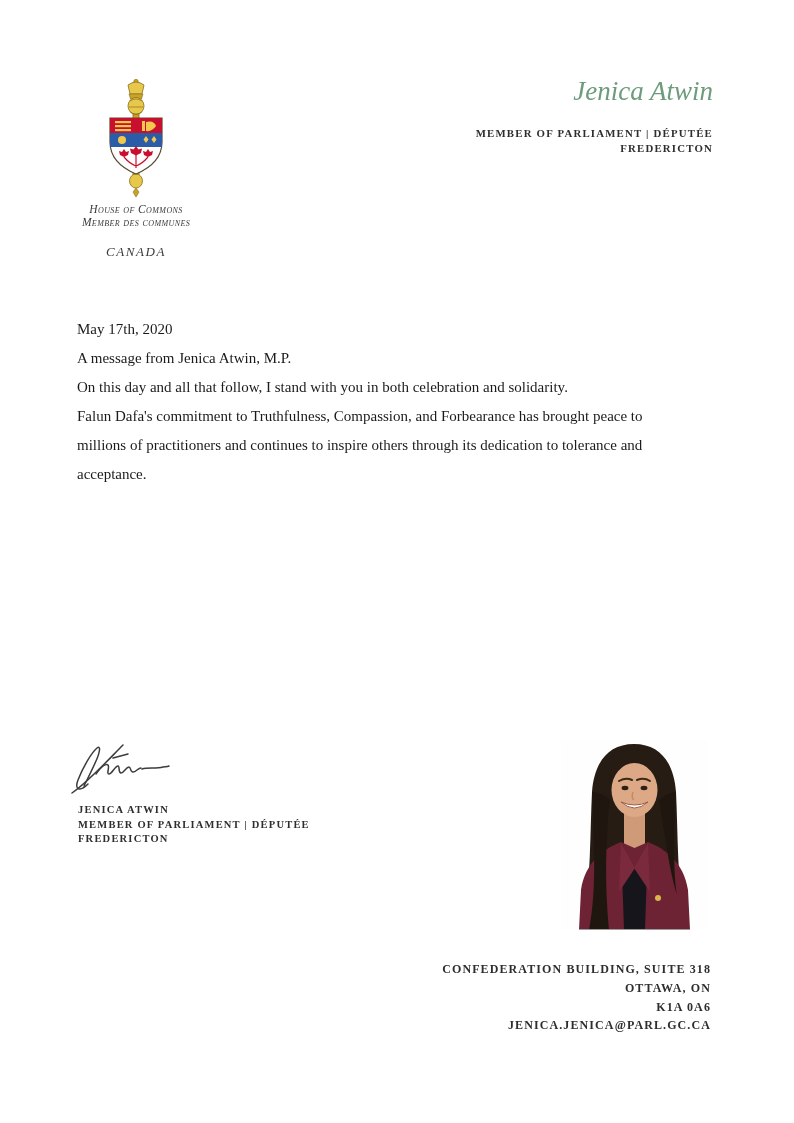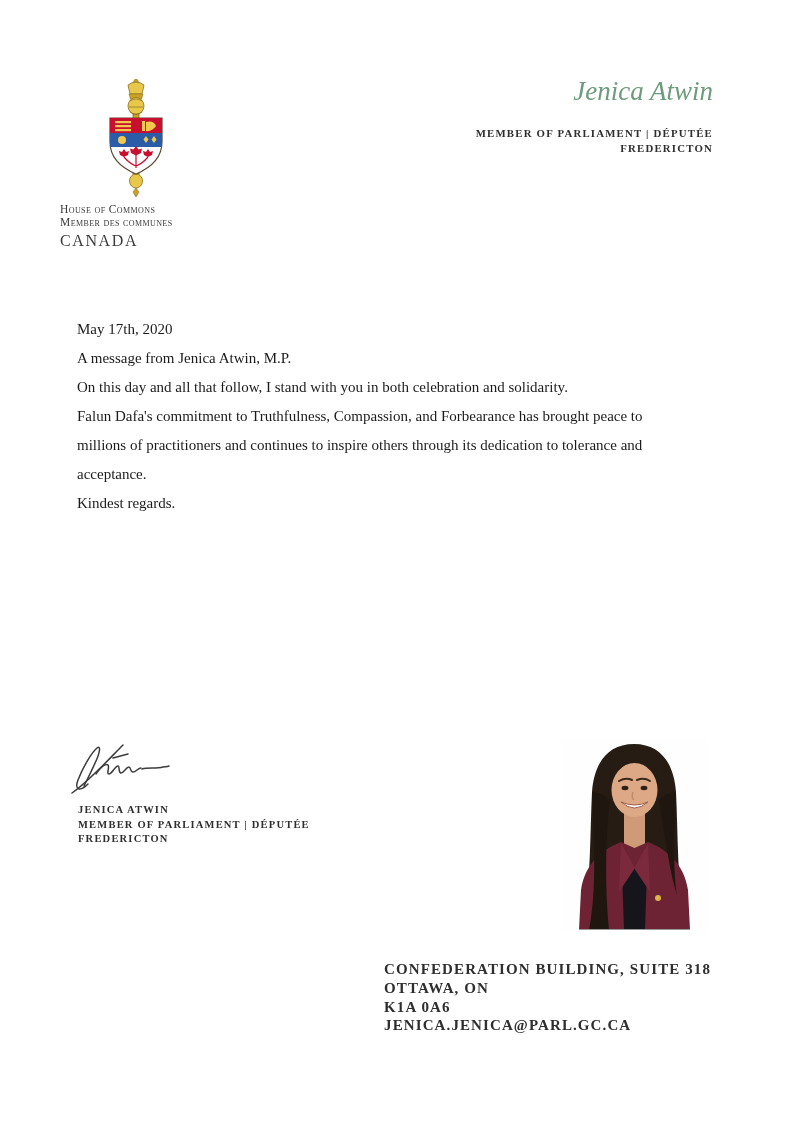--- a/index.html
+++ b/index.html
@@ -13,38 +13,39 @@
     font-family: "Liberation Serif", serif;
     overflow: hidden;
   }
 
   
   .logo-block {
     position: absolute;
     left: 60px;
     top: 78px;
     width: 152px;
-    text-align: left;
+    text-align: center;
     color: #3f3f3f;
+    font-style: italic;
   }
   .logo-block svg { display: block; margin: 0 auto; }
   .logo-text { margin-top: 5px; }
   .logo-line {
     font-variant: small-caps;
     font-size: 11.5px;
     line-height: 12.5px;
     letter-spacing: 0.4px;
     color: #3b3b3b;
   }
   .logo-line.canada {
     font-variant: normal;
     text-transform: uppercase;
-    font-size: 16px;
+    font-size: 13px;
     letter-spacing: 1.6px;
-    margin-top: 7px;
+    margin-top: 18px;
   }
 
   .mp-head {
     position: absolute;
     top: 74px;
     right: 81px;
     text-align: right;
   }
   .mp-name {
     font-style: italic;
@@ -98,23 +99,23 @@
     width: 147px;
     height: 190px;
     margin: 0;
   }
 
   
   .footer-address {
     position: absolute;
     top: 960px;
     right: 83px;
-    text-align: left;
+    text-align: right;
     font-style: normal;
-    font-size: 15px;
+    font-size: 12px;
     font-weight: 700;
     letter-spacing: 1.1px;
     line-height: 18.8px;
     color: #2e2e2e;
   }
 </style>
 </head>
 <body>
 
 <div class="page">
@@ -171,21 +172,20 @@
     </div>
   </header>
 
   <main class="letter-body">
     <p class="p-date">May 17th, 2020</p>
     <p class="p-salutation">A message from Jenica Atwin, M.P.</p>
     <p class="para">On this day and all that follow,  I stand with you in both celebration and solidarity.</p>
     <p class="para">Falun Dafa's commitment to Truthfulness, Compassion, and Forbearance has brought peace to
 millions of practitioners and continues to inspire others through its dedication to tolerance and
 acceptance.</p>
-    <p class="para">Kindest regards.</p>
   </main>
 
   <div class="sig-script">
     <svg width="112" height="60" viewBox="0 0 112 60" aria-hidden="true">
       <g stroke="#3c3c3c" stroke-width="1.5" fill="none" stroke-linecap="round">
         <path d="M22,48 C14,56 8,54 12,44 C17,31 26,16 31,12 C35,9 34,16 30,25 C26,34 21,44 18,50"></path>
         <path d="M6,57 C22,46 44,22 57,9"></path>
         <path d="M30,38 C36,30 40,27 42,29 C44,31 40,38 43,38 C46,38 49,30 52,30 C54,30 52,37 55,37 C58,37 60,31 63,31 C65,31 64,36 67,36 C70,36 72,32 75,32"></path>
         <path d="M47,22 L62,18"></path>
         <path d="M76,33 C82,31 90,33 97,31 C99,30.5 101,31 103,30"></path>

